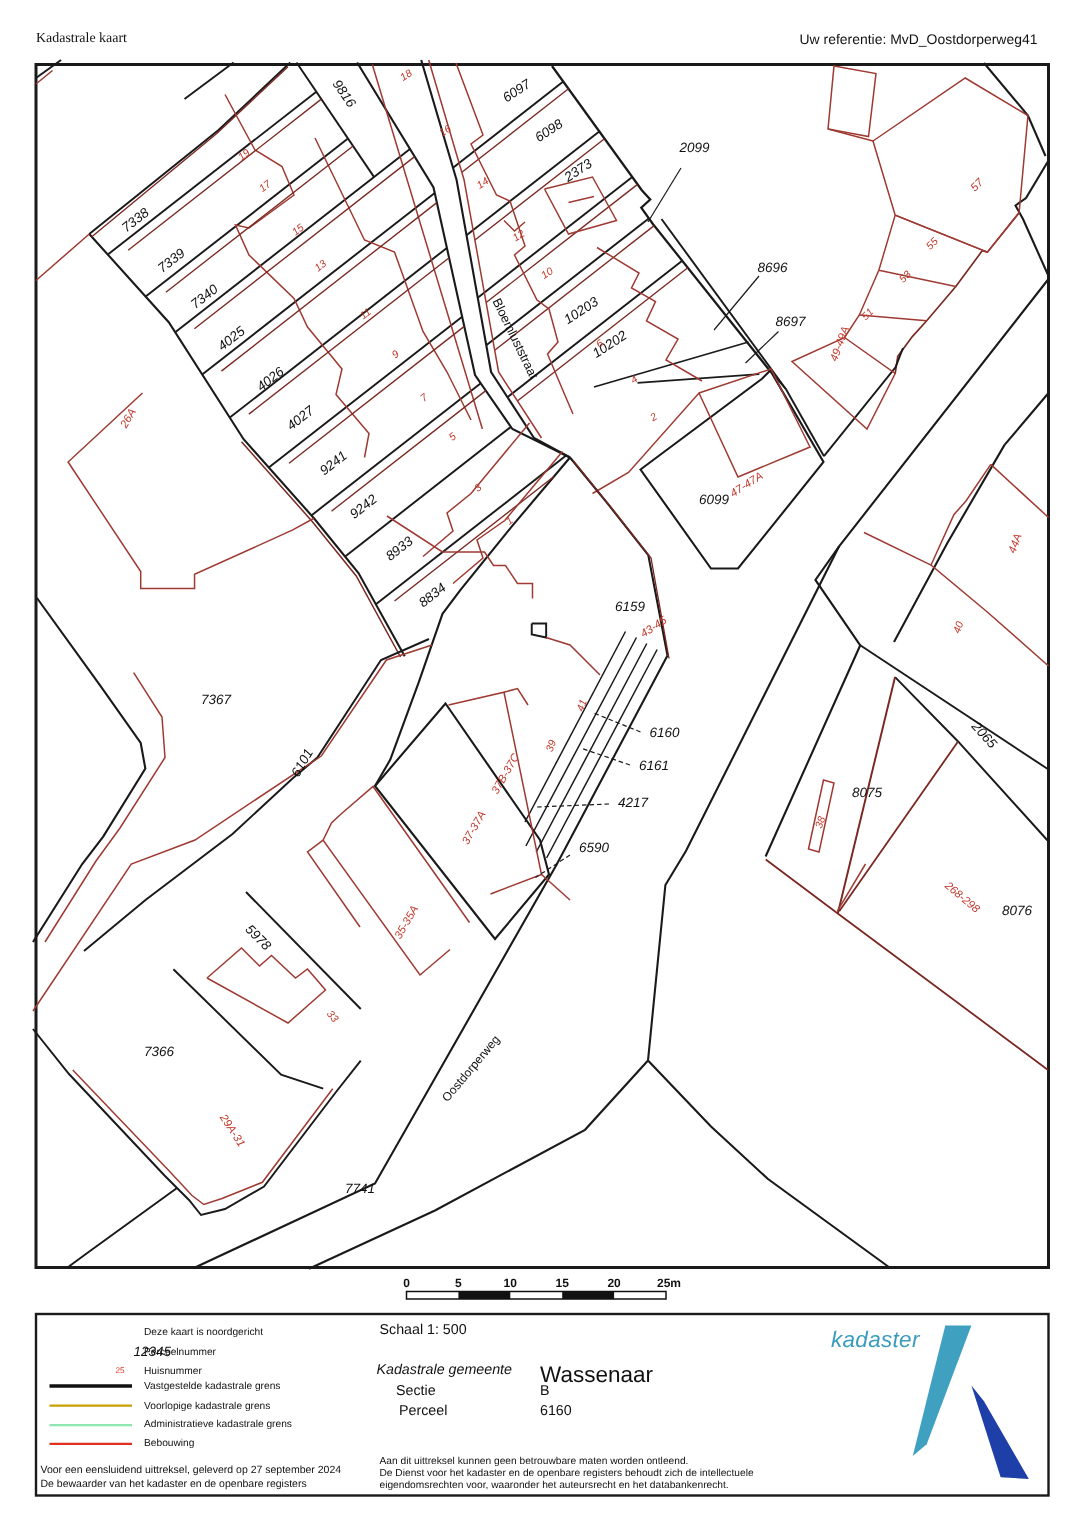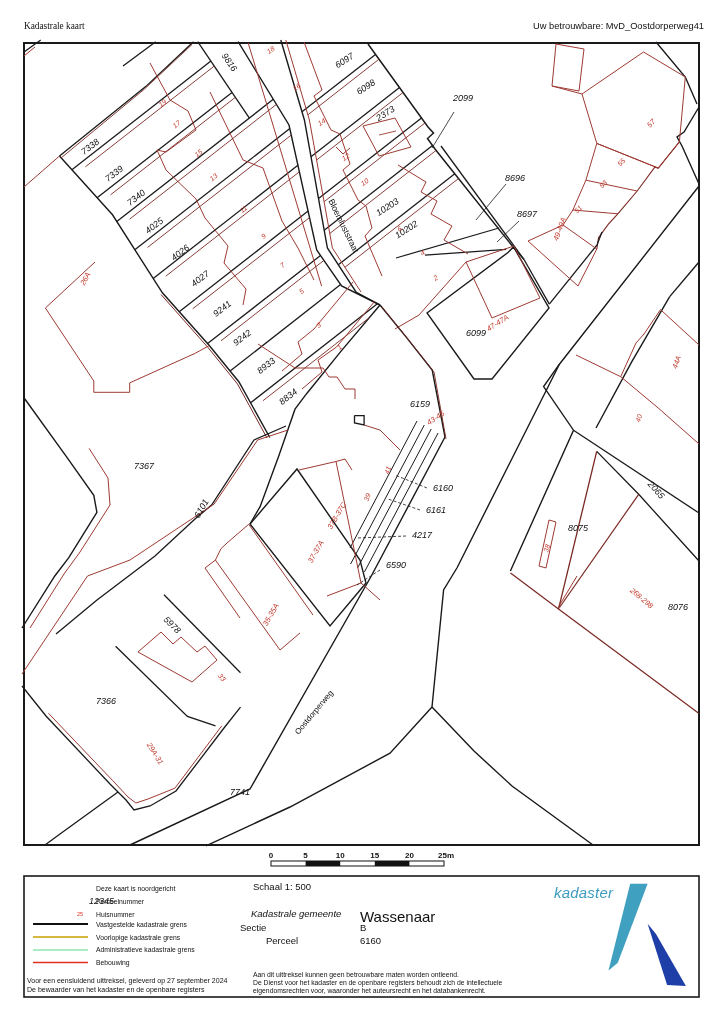--- a/index.html
+++ b/index.html
@@ -4,21 +4,21 @@
 html,body{margin:0;padding:0;background:#fff;width:724px;height:1024px;
 font-family:"Liberation Sans",sans-serif;}
 .hdr{position:absolute;top:21px;font-size:9.3px;color:#111;}
 #map{position:absolute;left:0;top:0;}
 .lg{position:absolute;font-size:6.8px;color:#111;}
 </style></head>
 <body>
 
 <div class="hdr" style="left:24px;font-family:Liberation Serif, serif;">Kadastrale kaart</div>
 
-<div class="hdr" style="left:533px;">Uw betrouwbare: MvD_Oostdorperweg41</div>
+<div class="hdr" style="left:533px;">Uw referentie: MvD_Oostdorperweg41</div>
 <svg id="map" width="724" height="1024">
 
 <rect x="24" y="43" width="675" height="802" fill="none" stroke="#1a1a1a" stroke-width="2"></rect>
 
 <path d="M40.7,40.0 L24.0,52.0" fill="none" stroke="#1a1a1a" stroke-width="1.3"></path>
 
 <path d="M35.0,47.0 L24.0,56.0" fill="none" stroke="#9e3a32" stroke-width="1.0"></path>
 
 <path d="M238.1,41.7 L289.0,125.0 L316.7,250.0 L341.6,286.0 L380.0,305.0" fill="none" stroke="#1a1a1a" stroke-width="1.4"></path>
 
@@ -436,18 +436,18 @@
 <div class="lg" style="left:96px;top:911px;">Huisnummer</div>
 <div class="lg" style="left:96px;top:920.5px;">Vastgestelde kadastrale grens</div>
 <div class="lg" style="left:96px;top:933.5px;">Voorlopige kadastrale grens</div>
 <div class="lg" style="left:96px;top:946px;">Administratieve kadastrale grens</div>
 <div class="lg" style="left:96px;top:958.5px;">Bebouwing</div>
 <div class="lg" style="left:27px;top:976.5px;font-size:7px;">Voor een eensluidend uittreksel, geleverd op 27 september 2024</div>
 <div class="lg" style="left:27px;top:985.5px;font-size:7px;">De bewaarder van het kadaster en de openbare registers</div>
 <div class="lg" style="left:253px;top:881px;font-size:9.5px;">Schaal 1: 500</div>
 <div class="lg" style="left:251px;top:908px;font-size:9.5px;font-style:italic;">Kadastrale gemeente</div>
 <div class="lg" style="left:360px;top:908px;font-size:15px;">Wassenaar</div>
-<div class="lg" style="left:240px;top:922px;font-size:9.5px;">Sectie</div>
+<div class="lg" style="left:264px;top:922px;font-size:9.5px;">Sectie</div>
 <div class="lg" style="left:360px;top:922px;font-size:9.5px;">B</div>
 <div class="lg" style="left:253px;top:935px;font-size:9.5px;padding-left:13px;">Perceel</div>
 <div class="lg" style="left:360px;top:935px;font-size:9.5px;">6160</div>
 <div class="lg" style="left:253px;top:971px;">Aan dit uittreksel kunnen geen betrouwbare maten worden ontleend.</div>
 <div class="lg" style="left:253px;top:979px;">De Dienst voor het kadaster en de openbare registers behoudt zich de intellectuele</div>
 <div class="lg" style="left:253px;top:987px;">eigendomsrechten voor, waaronder het auteursrecht en het databankenrecht.</div>
 </body></html>

